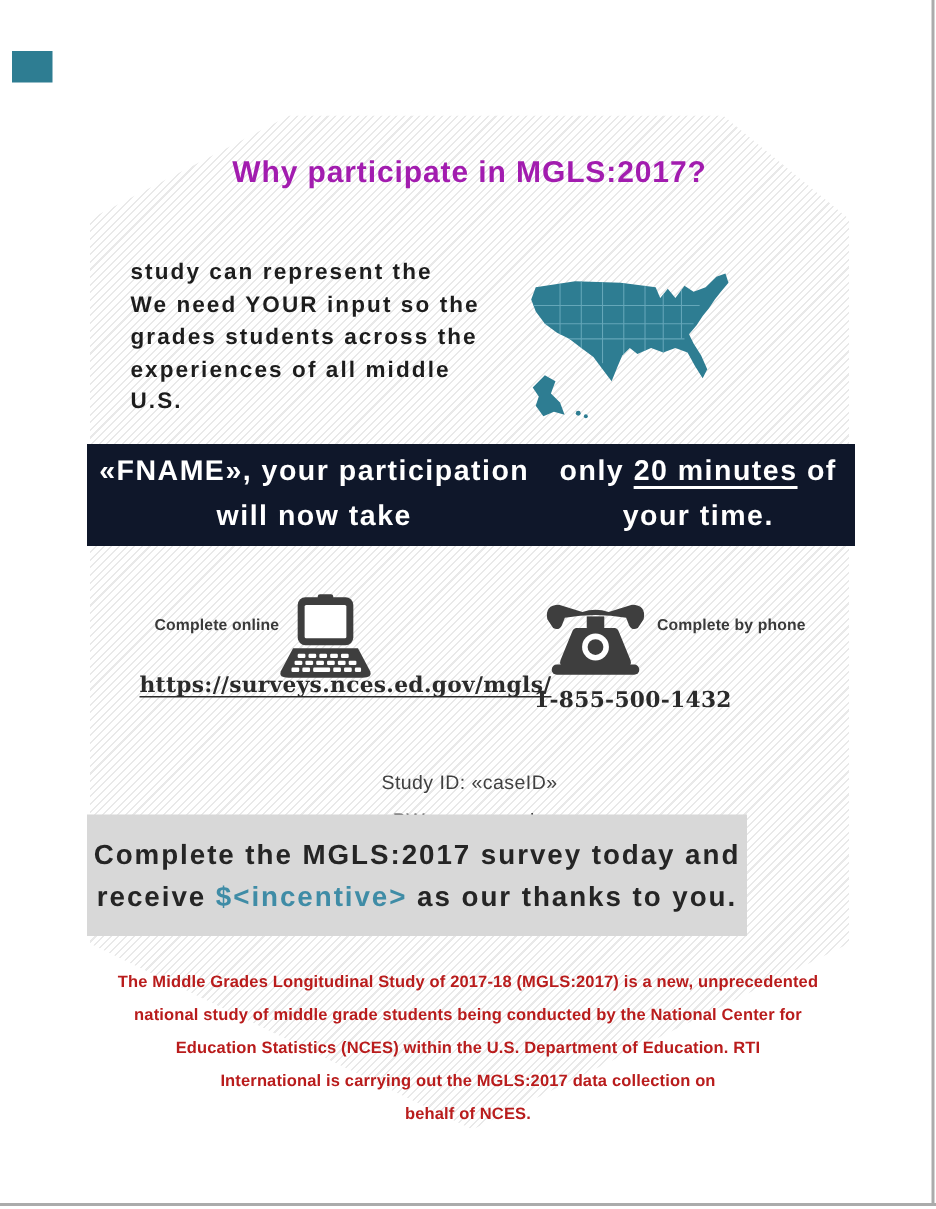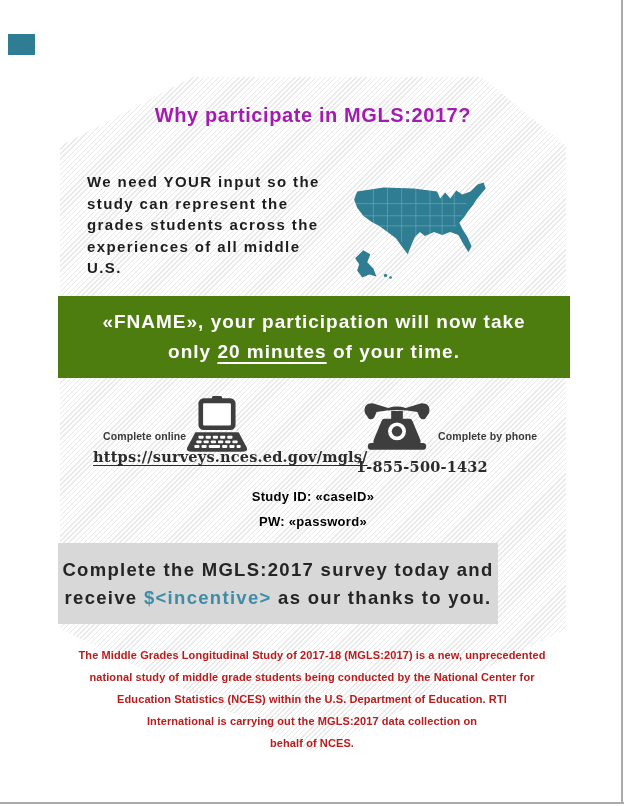--- a/index.html
+++ b/index.html
@@ -30,52 +30,52 @@
     text-align: center; font-size: 20px; font-weight: bold;
     letter-spacing: 0.6px; color: #a21caf;
   }
 
   .intro { position: absolute; left: 87px; top: 171px; color: #1d1d1d; }
   .intro .line { display: block; font-size: 15px; font-weight: bold; letter-spacing: 1.4px; line-height: 21.6px; }
 
   .map-wrap { position: absolute; left: 343px; top: 179px; width: 172px; height: 110px; }
 
   .teal-banner {
-    position: absolute; left: 58px; top: 296px; width: 512px; height: 82px;
-    background: #4d7c0f; color: #ffffff;
-    display: flex; flex-direction: column; justify-content: center; align-items: center;
+    position: absolute; left: 58px; top: 296px; width: 512px; height: 68px;
+    background: #0f172a; color: #ffffff;
+    display: flex; flex-direction: row; justify-content: center; align-items: center;
     font-size: 19px; font-weight: bold; letter-spacing: 1px; line-height: 30px;
     text-align: center;
   }
   .teal-banner .u {
     text-decoration: underline;
     text-decoration-thickness: 2px;
     text-underline-offset: 4px;
   }
 
   .contact-label {
     position: absolute; font-size: 10.5px; font-weight: bold;
-    color: #3a3a3a; letter-spacing: 0.1px; margin-top: 19px;
+    color: #3a3a3a; letter-spacing: 0.1px;
   }
   .label-online { left: 103px; top: 411px; }
   .label-phone { left: 438px; top: 411px; }
 
   .icon-laptop { position: absolute; left: 183px; top: 396px; width: 68px; height: 60px; }
   .icon-phone { position: absolute; left: 361px; top: 399px; width: 72px; height: 55px; }
 
   .contact-value {
     position: absolute; font-family: "DejaVu Serif", "Liberation Serif", serif;
     font-size: 14.5px; font-weight: bold; color: #2b2b2b; letter-spacing: 0.2px;
   }
   .value-url { left: 93px; top: 448px; text-decoration: underline; text-underline-offset: 3px; text-align: center; }
   .value-phone { left: 356px; top: 458px; }
 
   .cred-line {
     position: absolute; left: 60px; width: 506px; text-align: center;
-    font-size: 13px; font-weight: bold; color: #000000; letter-spacing: 0.3px;
+    font-size: 13px; font-weight: normal; color: #404040; letter-spacing: 0.3px; margin-top: 25px;
   }
   .cred-id { top: 489px; }
   .cred-pw { top: 514px; }
 
   .gray-banner {
     position: absolute; left: 58px; top: 543px; width: 440px; height: 81px;
     background: #D8D8D8; color: #252525;
     display: flex; flex-direction: column; justify-content: center; align-items: center;
     font-size: 18.5px; font-weight: bold; letter-spacing: 1.3px; line-height: 28px;
     text-align: center;
@@ -93,22 +93,22 @@
 
 <div id="canvas">
 
   <div class="badge"></div>
 
   <div class="corner-accent"></div>
 
   <div class="page-title">Why participate in MGLS:2017?</div>
 
   <div class="intro">
+    <span class="line">study can represent the</span>
     <span class="line">We need YOUR input so the</span>
-    <span class="line">study can represent the</span>
     <span class="line">grades students across the</span>
     <span class="line">experiences of all middle</span>
     <span class="line">U.S.</span>
   </div>
 
   <div class="map-wrap">
     <svg width="172" height="110" viewBox="0 0 170 108" xmlns="http://www.w3.org/2000/svg">
       <defs>
         <clipPath id="usclip">
           <path d="M14,12 L40,8 L70,9 L93,12 L96,19 L101,13 L106,19 L112,11 L118,15 L126,12 L133,5 L139,3 L141,9 L136,15 L132,20 L128,26 L124,31 L120,37 L115,43 L118,49 L123,57 L127,66 L124,72 L119,64 L114,55 L106,52 L98,55 L90,52 L81,56 L76,52 L71,57 L68,64 L64,74 L58,66 L52,58 L44,52 L36,46 L28,42 L20,36 L14,28 L11,20 Z"></path>

